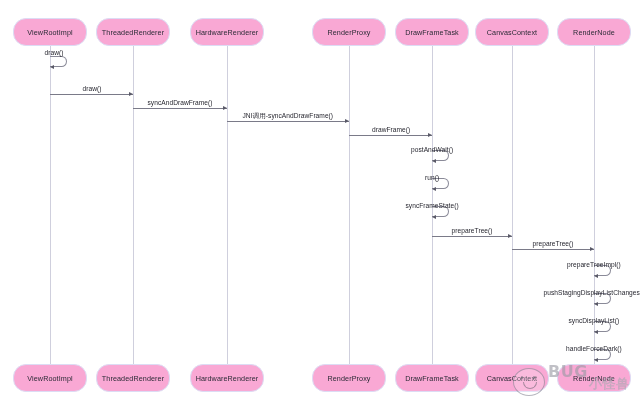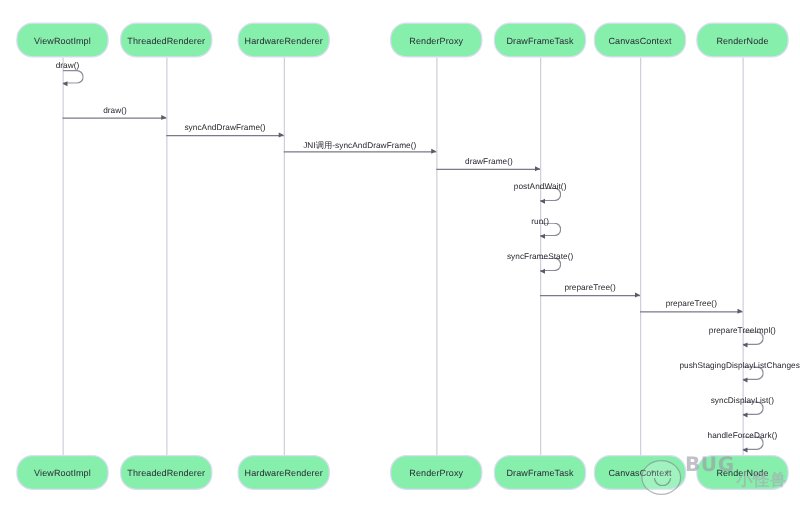--- a/index.html
+++ b/index.html
@@ -13,21 +13,21 @@
   #diagram-root {
     position: relative;
     width: 640px;
     height: 406px;
     background: #ffffff;
     overflow: hidden;
   }
   .participant-box {
     position: absolute;
     box-sizing: border-box;
-    background: #86efac;
+    background: #f9a8d4;
     border: 1px solid #dcdcf4;
     border-radius: 13px;
     display: flex;
     align-items: center;
     justify-content: center;
     font-size: 7.2px;
     color: #2a2a35;
     letter-spacing: 0.1px;
     white-space: nowrap;
     overflow: hidden;

